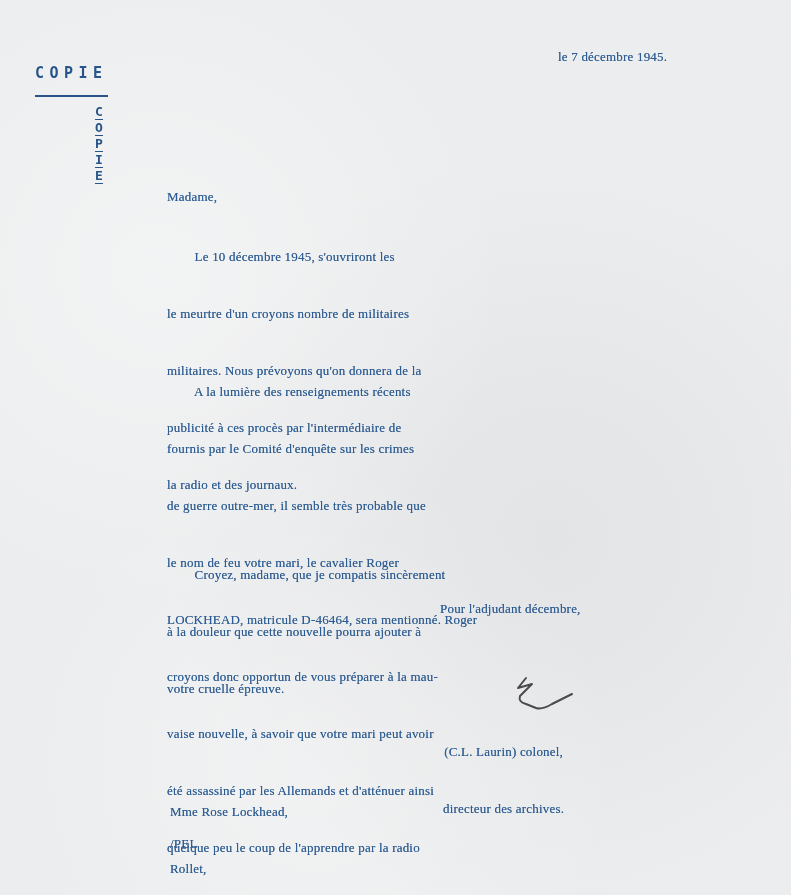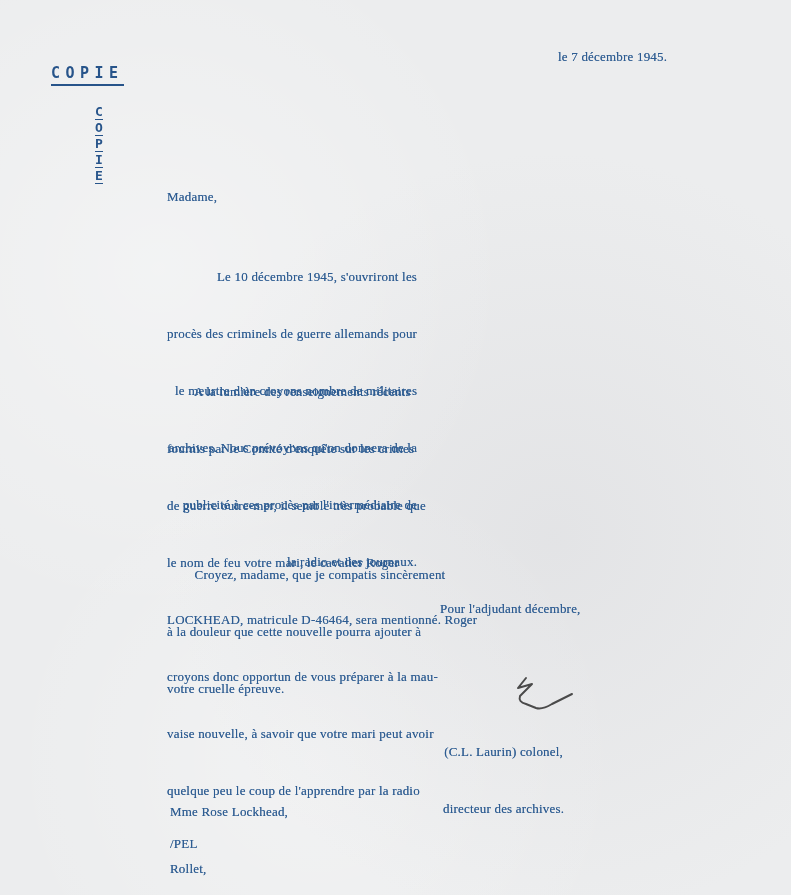--- a/index.html
+++ b/index.html
@@ -32,29 +32,29 @@
       white-space: pre;
       letter-spacing: 0.2px;
       text-shadow: 0 0 0.6px rgba(45,92,146,0.7);
     }
     .date {
       left: 558px;
       top: 47px;
     }
     .copie-stamp {
       position: absolute;
-      left: 51px;
+      left: 35px;
       top: 64px;
       font-family: "DejaVu Sans Mono", "Liberation Mono", monospace;
       font-weight: bold;
       font-size: 15px;
       letter-spacing: 5.5px;
       color: #27548a;
       border-bottom: 2px solid #27548a;
-      padding-bottom: 2px;
+      padding-bottom: 13px;
       line-height: 18px;
     }
     .copie-vertical {
       position: absolute;
       left: 92px;
       top: 104px;
       width: 14px;
       display: flex;
       flex-direction: column;
       align-items: center;
@@ -69,21 +69,21 @@
       border-bottom: 1px solid #27548a;
       line-height: 15px;
     }
     .salutation {
       left: 167px;
       top: 187px;
     }
     .para {
       left: 167px;
     }
-    .p1 { top: 229px; text-align: right; }
+    .p1 { top: 209px; }
     .p2 { top: 344px; }
     .p3 { top: 527px; }
     .closing {
       left: 440px;
       top: 599px;
     }
     .signature-mark {
       position: absolute;
       left: 512px;
       top: 672px;
@@ -118,35 +118,35 @@
     <span>O</span>
     <span>P</span>
     <span>I</span>
     <span>E</span>
   </div>
 
   <div class="typed salutation">Madame,</div>
 
   <div class="typed para p1">
     <div>        Le 10 décembre 1945, s'ouvriront les</div>
-    <div>procès des criminels de guerre allemands pour</div>
     <div>le meurtre d'un croyons nombre de militaires</div>
-    <div>archives. Nous prévoyons qu'on donnera de la</div>
+    <div>militaires. Nous prévoyons qu'on donnera de la</div>
     <div>publicité à ces procès par l'intermédiaire de</div>
     <div>la radio et des journaux.</div>
   </div>
 
   <div class="typed para p2">
     <div>        A la lumière des renseignements récents</div>
     <div>fournis par le Comité d'enquête sur les crimes</div>
     <div>de guerre outre-mer, il semble très probable que</div>
     <div>le nom de feu votre mari, le cavalier Roger</div>
     <div>LOCKHEAD, matricule D-46464, sera mentionné. Roger</div>
     <div>croyons donc opportun de vous préparer à la mau-</div>
     <div>vaise nouvelle, à savoir que votre mari peut avoir</div>
+    <div>été assassiné par les Allemands et d'atténuer ainsi</div>
     <div>quelque peu le coup de l'apprendre par la radio</div>
     
   </div>
 
   <div class="typed para p3">
     <div>        Croyez, madame, que je compatis sincèrement</div>
     <div>à la douleur que cette nouvelle pourra ajouter à</div>
     <div>votre cruelle épreuve.</div>
   </div>
 

